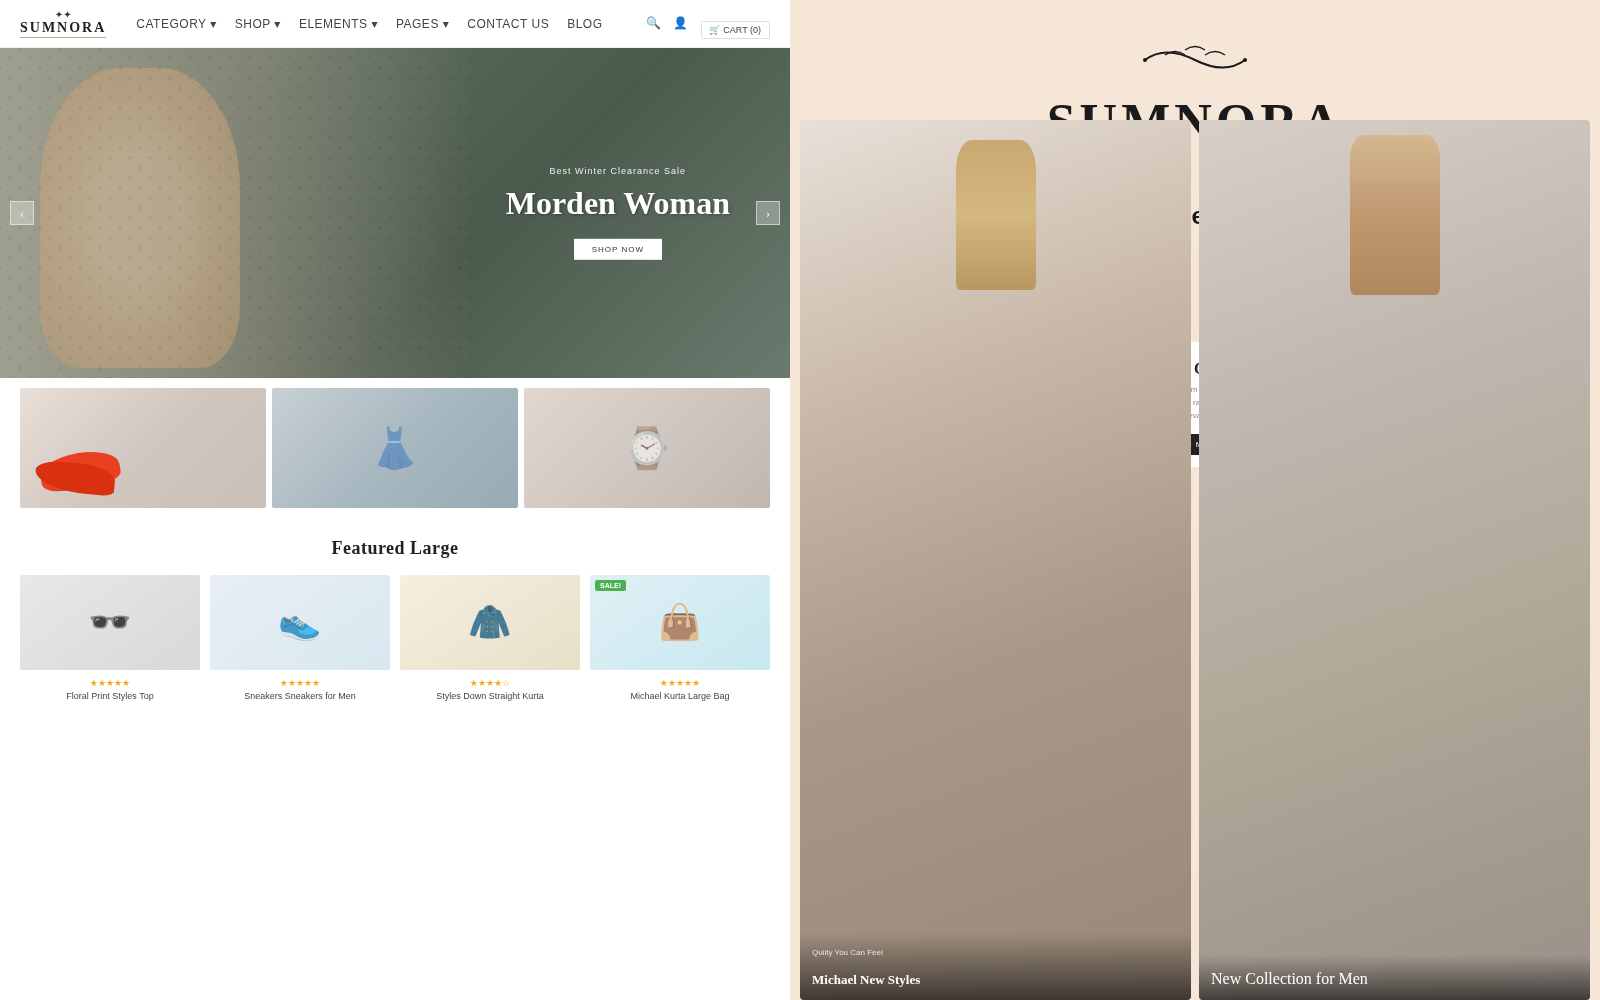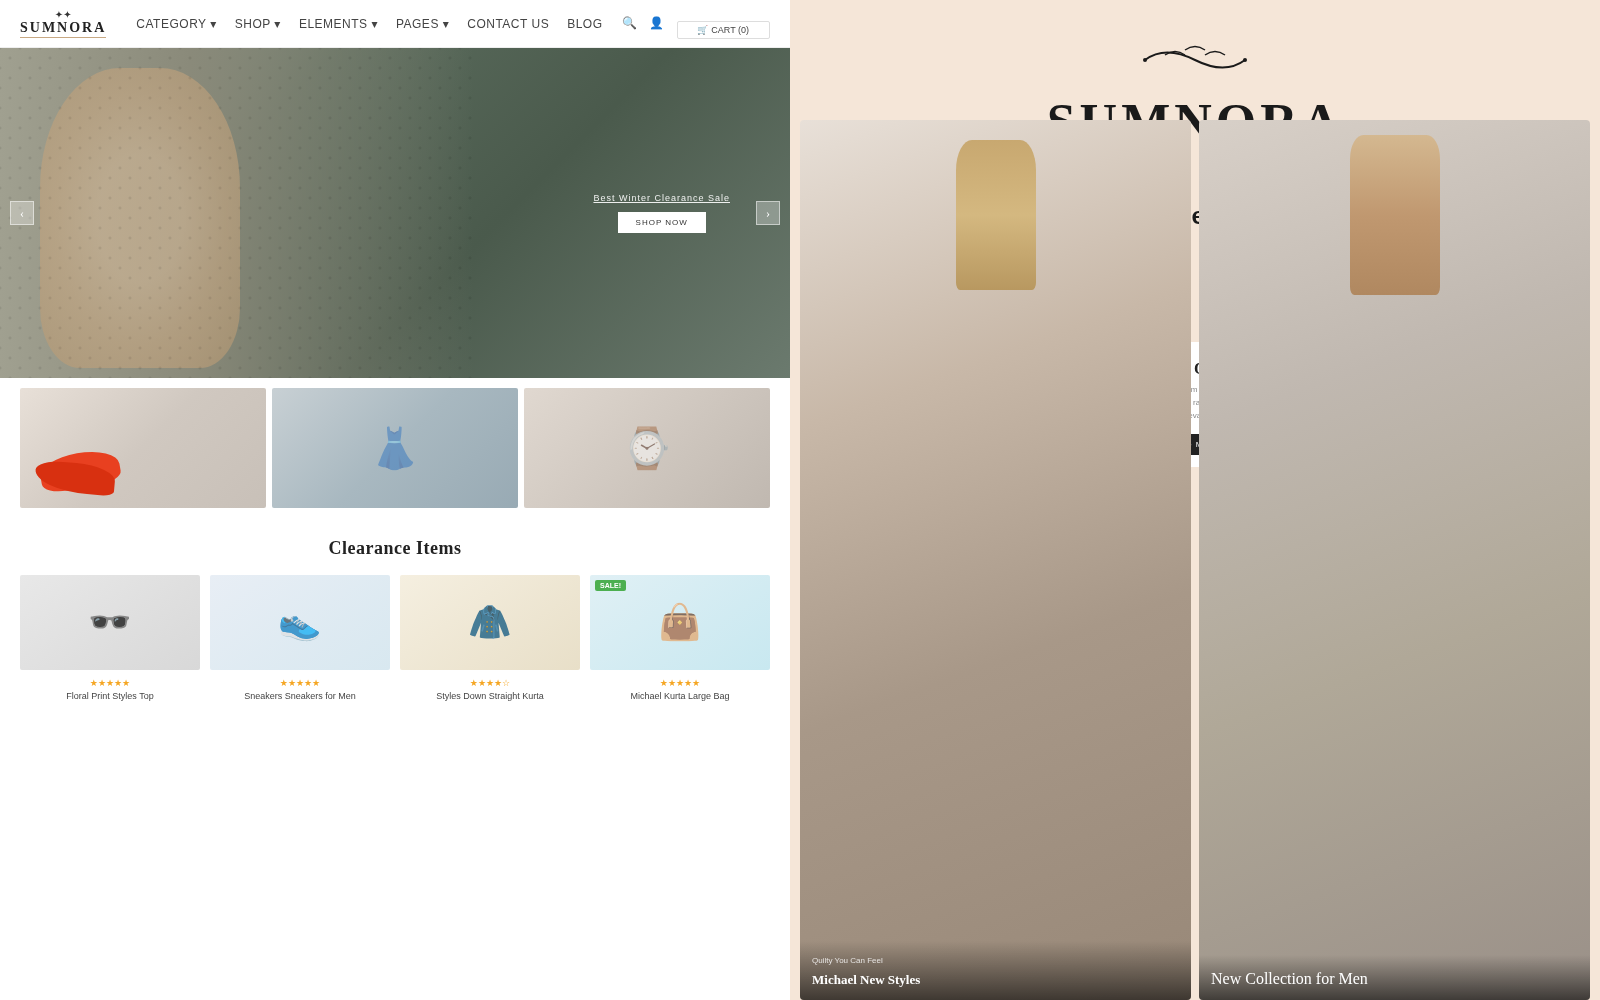--- a/index.html
+++ b/index.html
@@ -77,21 +77,21 @@
     }
     .nav-icon {
       font-size: 12px;
       color: #555;
       cursor: pointer;
     }
     .cart-btn {
       font-size: 9px;
       color: #444;
       border: 1px solid #ddd;
-      padding: 3px 20px;
+      padding: 3px 8px;
       border-radius: 2px;
       cursor: pointer;
       font-family: Arial, sans-serif;
       margin-top: 12px;
     }
 
     
     .hero-slider {
       position: relative;
       width: 790px;
@@ -149,21 +149,20 @@
       transform: translateY(-50%);
       text-align: center;
       color: white;
     }
     .hero-subtitle {
       font-size: 9px;
       letter-spacing: 1px;
       margin-bottom: 8px;
       font-family: Arial, sans-serif;
       opacity: 0.9;
-      text-decoration: underline;
     }
     .hero-title {
       font-size: 32px;
       font-weight: bold;
       font-family: serif;
       margin-bottom: 16px;
       text-shadow: 1px 1px 3px rgba(0,0,0,0.3);
       line-height: 1.2;
     }
     .hero-btn {
@@ -504,21 +503,21 @@
       left: 0;
       right: 0;
       background: linear-gradient(to top, rgba(0,0,0,0.6), transparent);
       padding: 15px 12px 12px;
       color: white;
     }
     .img-caption-sub {
       font-size: 8px;
       font-family: Arial, sans-serif;
       opacity: 0.8;
-      margin-bottom: 7px;
+      margin-bottom: 15px;
     }
     .img-caption-title {
       font-size: 13px;
       font-family: serif;
       font-weight: bold;
     }
     .new-collection-label {
       font-size: 16px;
       font-family: serif;
     }
@@ -565,35 +564,36 @@
     </div>
   </nav>
 
   <div class="hero-slider">
     <div class="hero-bg">
       <div class="hero-woman">
         <div class="hero-overlay"></div>
       </div>
       <div class="hero-content">
         <p class="hero-subtitle">Best Winter Clearance Sale</p>
+        <h1 class="hero-title">Morden Woman</h1>
         <button class="hero-btn">SHOP NOW</button>
       </div>
     </div>
     <div class="slider-arrow left">‹</div>
     <div class="slider-arrow right">›</div>
   </div>
 
   <div class="category-row">
     <div class="category-img cat-img-shoes"></div>
     <div class="category-img cat-img-woman"></div>
     <div class="category-img cat-img-watch"></div>
   </div>
 
   <div class="featured-section">
-    <h2 class="section-title">Clearance Items</h2>
+    <h2 class="section-title">Featured Large</h2>
     <div class="products-row">
 
       <div class="product-card">
         <div class="product-img prod-sunglasses"></div>
         <div class="product-stars">★★★★★</div>
         <div class="product-name">Floral Print Styles Top</div>
       </div>
 
       <div class="product-card">
         <div class="product-img prod-sneakers"></div>

